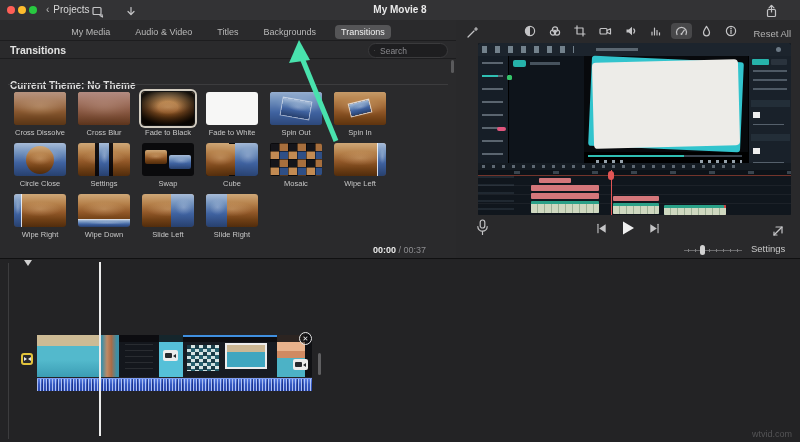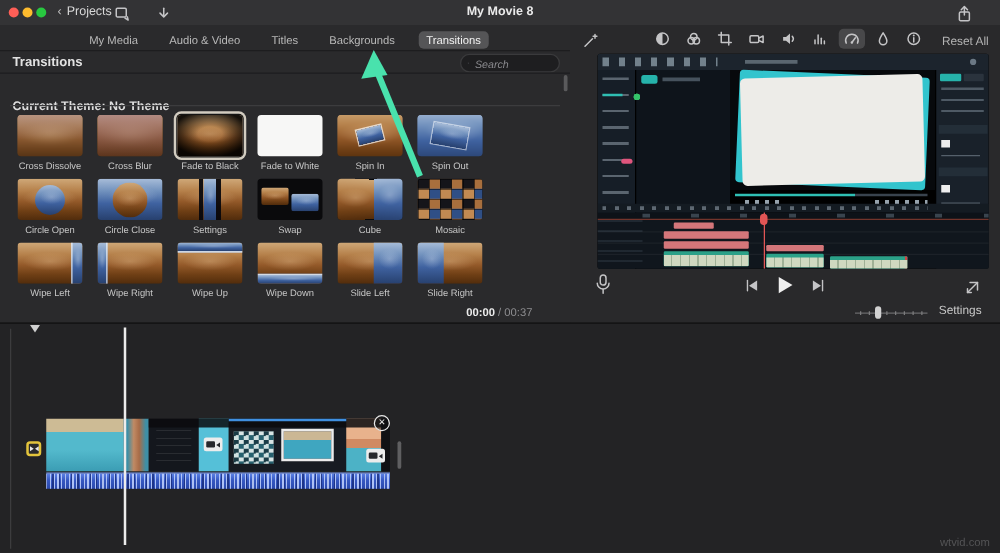--- a/index.html
+++ b/index.html
@@ -19,21 +19,21 @@
   #viewerpanel{position:absolute;left:456px;top:20px;width:344px;height:238px;background:#29292b;}
   .hr{position:absolute;height:1px;background:#1d1d1f;}
 
   
   #tabs{position:absolute;left:0;top:3px;width:456px;height:17px;display:flex;justify-content:center;align-items:center;gap:13px;}
   .tab{font-size:9px;color:#b9b9b9;padding:2px 6px;border-radius:4px;background:transparent;border:0;font-family:inherit;cursor:default;}
   .tab.active{background:#555557;color:#f2f2f2;}
 
   #panel-title{position:absolute;left:10px;top:24px;font-size:10.5px;font-weight:600;color:#e2e2e2;}
   #searchbox{position:absolute;right:8px;top:23px;width:80px;height:15px;background:#1e1e20;border:1px solid #3a3a3c;border-radius:8px;display:flex;align-items:center;padding:0 5px;box-sizing:border-box;}
-  #searchbox input{background:transparent;border:0;outline:0;width:60px;font-size:8.5px;color:#ddd;font-family:inherit;font-style:italic;}
+  #searchbox input{background:transparent;border:0;outline:0;width:60px;font-size:8.5px;color:#ddd;font-family:inherit;}
   #searchbox input::placeholder{color:#8a8a8e;}
   #vscroll{position:absolute;right:2px;top:40px;width:3px;height:13px;border-radius:2px;background:#5a5a5c;}
   #theme-label{position:absolute;left:10px;top:60px;font-size:10px;font-weight:700;color:#dedede;}
 
   
   #tgrid{position:absolute;left:8px;top:72px;display:grid;grid-template-columns:repeat(6,64px);row-gap:6px;}
   .cell{width:64px;display:flex;flex-direction:column;align-items:center;cursor:default;}
   .cell .lbl{margin-top:3px;font-size:7.5px;color:#c6c6c6;white-space:nowrap;}
   .thumb{position:relative;width:52px;height:33px;border-radius:3px;overflow:hidden;background:var(--desert);}
   .cell.selected .thumb{box-shadow:0 0 0 1px #141414,0 0 0 3px #d2ccc0;}
@@ -274,41 +274,34 @@
         <div class="lbl">Fade to Black</div>
       </div>
       <div class="cell">
         <div class="thumb v-fade-white">
           <i class="a"></i>
           <i class="b"></i>
         </div>
         <div class="lbl">Fade to White</div>
       </div>
       <div class="cell">
+        <div class="thumb v-spin-out">
+          <i class="a"></i>
+          <i class="b"></i>
+        </div>
+        <div class="lbl">Spin Out</div>
+      </div>
+      <div class="cell">
         <div class="thumb v-spin-in">
           <i class="a"></i>
           <i class="b"></i>
         </div>
         <div class="lbl">Spin In</div>
       </div>
       <div class="cell">
-        <div class="thumb v-spin-out">
-          <i class="a"></i>
-          <i class="b"></i>
-        </div>
-        <div class="lbl">Spin Out</div>
-      </div>
-      <div class="cell">
-        <div class="thumb v-circle-open">
-          <i class="a"></i>
-          <i class="b"></i>
-        </div>
-        <div class="lbl">Circle Open</div>
-      </div>
-      <div class="cell">
         <div class="thumb v-circle-close">
           <i class="a"></i>
           <i class="b"></i>
         </div>
         <div class="lbl">Circle Close</div>
       </div>
       <div class="cell">
         <div class="thumb v-doorway">
           <i class="a"></i>
           <i class="b"></i>
@@ -342,27 +335,20 @@
           <i class="b"></i>
         </div>
         <div class="lbl">Wipe Left</div>
       </div>
       <div class="cell">
         <div class="thumb v-wipe-right">
           <i class="a"></i>
           <i class="b"></i>
         </div>
         <div class="lbl">Wipe Right</div>
-      </div>
-      <div class="cell">
-        <div class="thumb v-wipe-up">
-          <i class="a"></i>
-          <i class="b"></i>
-        </div>
-        <div class="lbl">Wipe Up</div>
       </div>
       <div class="cell">
         <div class="thumb v-wipe-down">
           <i class="a"></i>
           <i class="b"></i>
         </div>
         <div class="lbl">Wipe Down</div>
       </div>
       <div class="cell">
         <div class="thumb v-slide-left">

